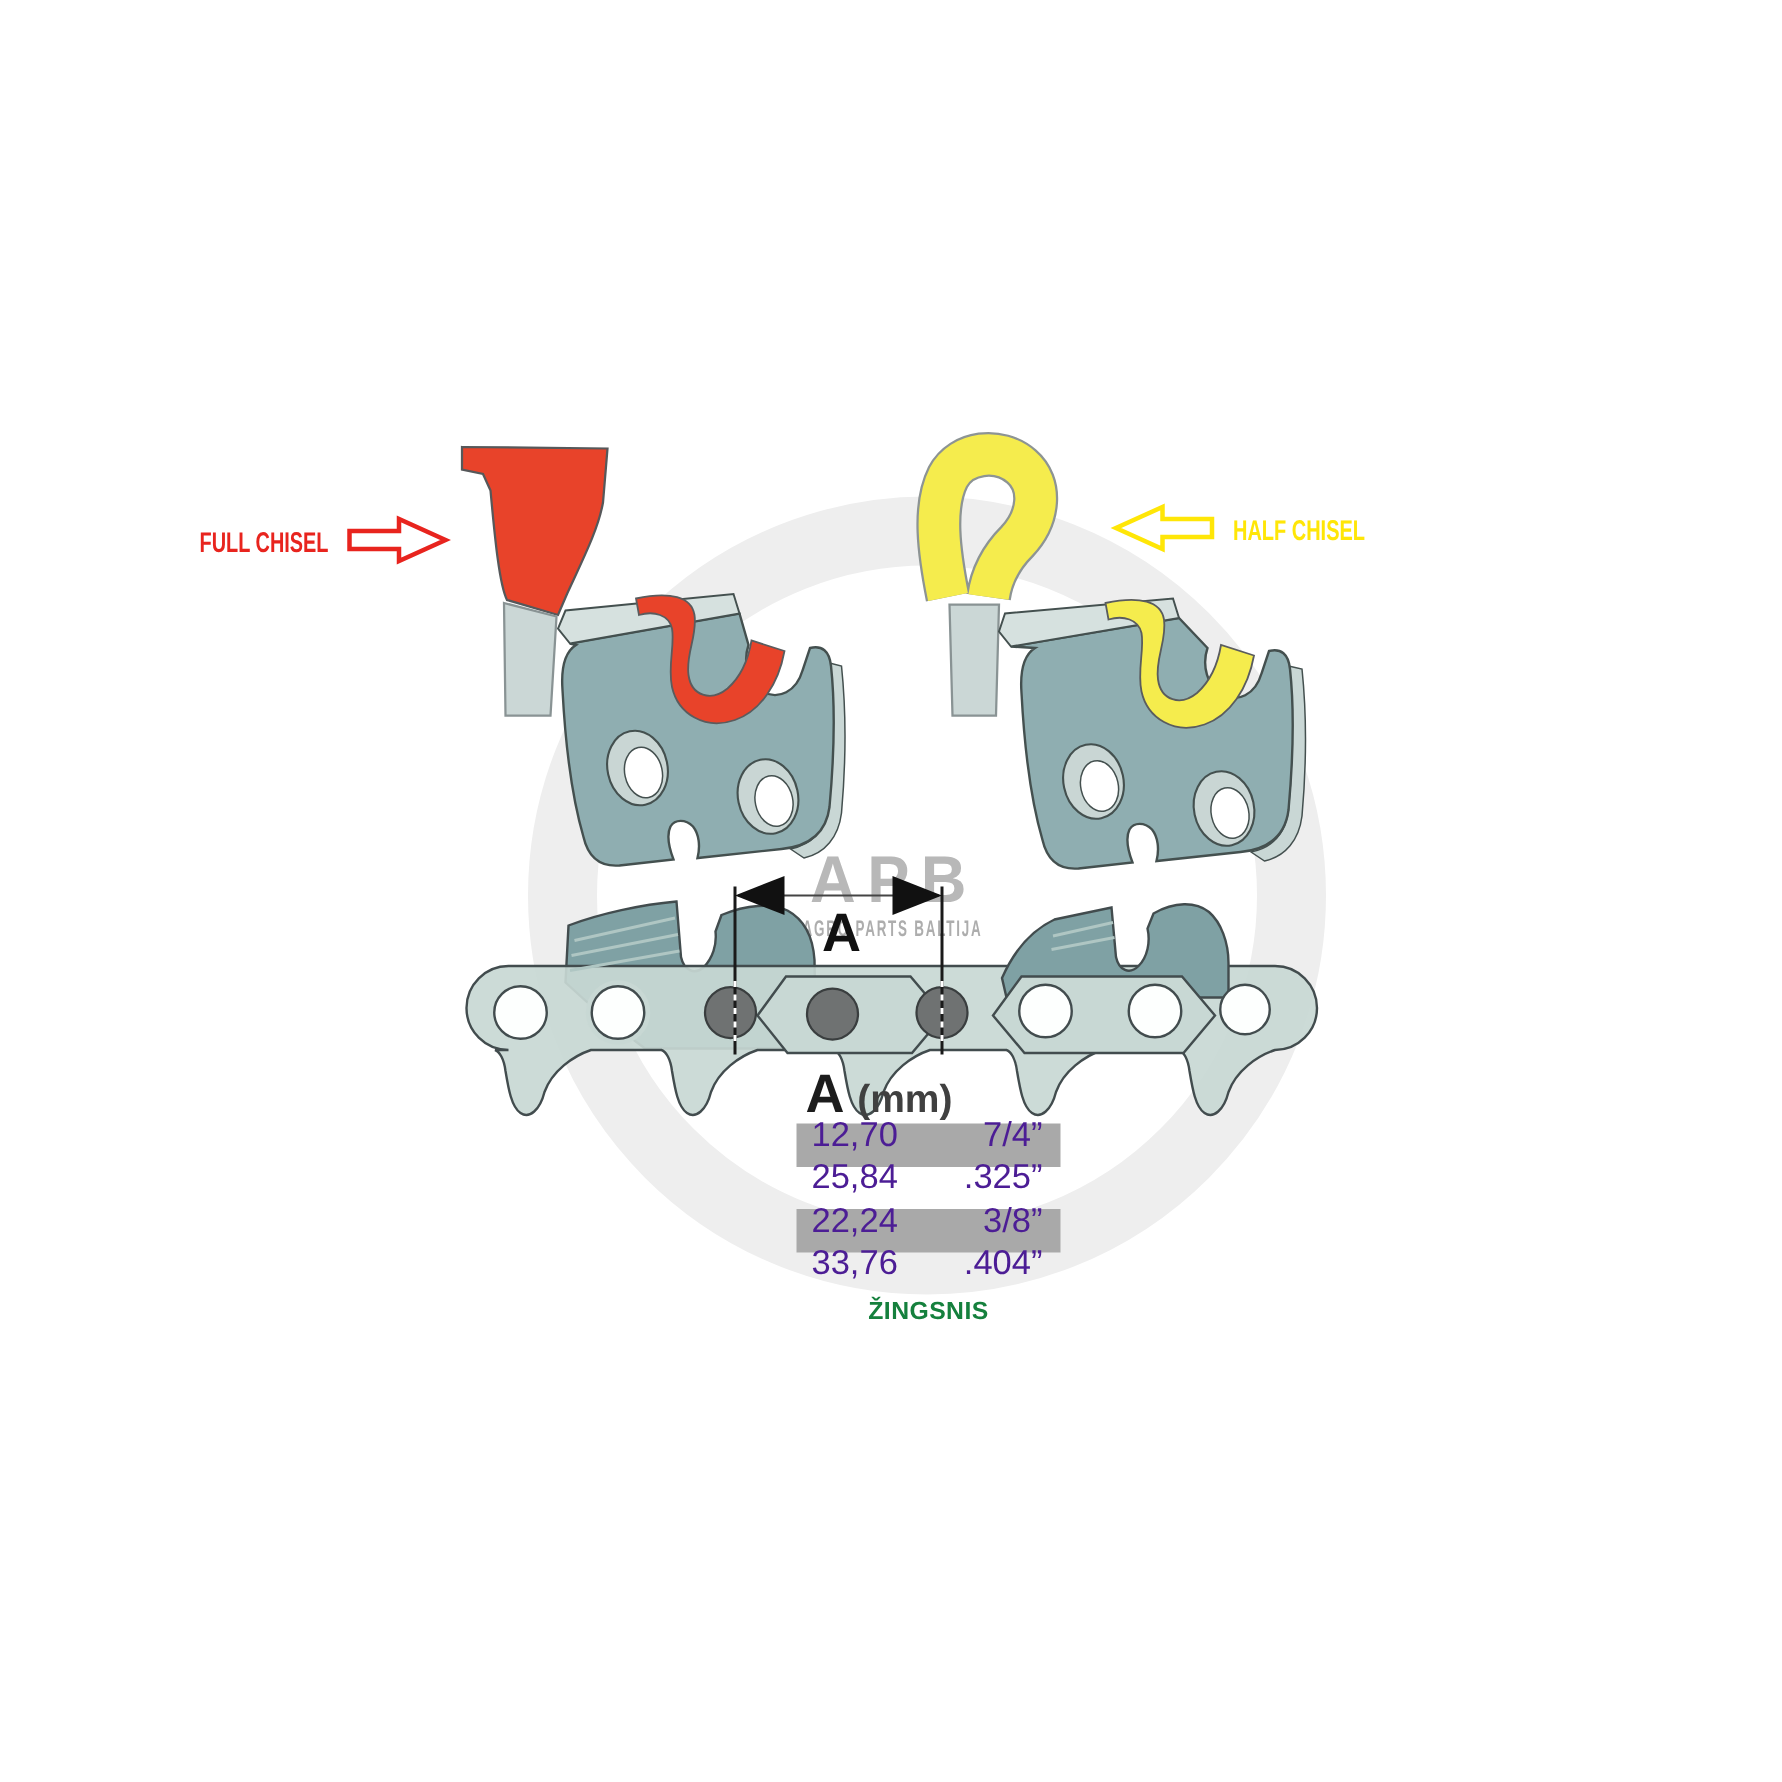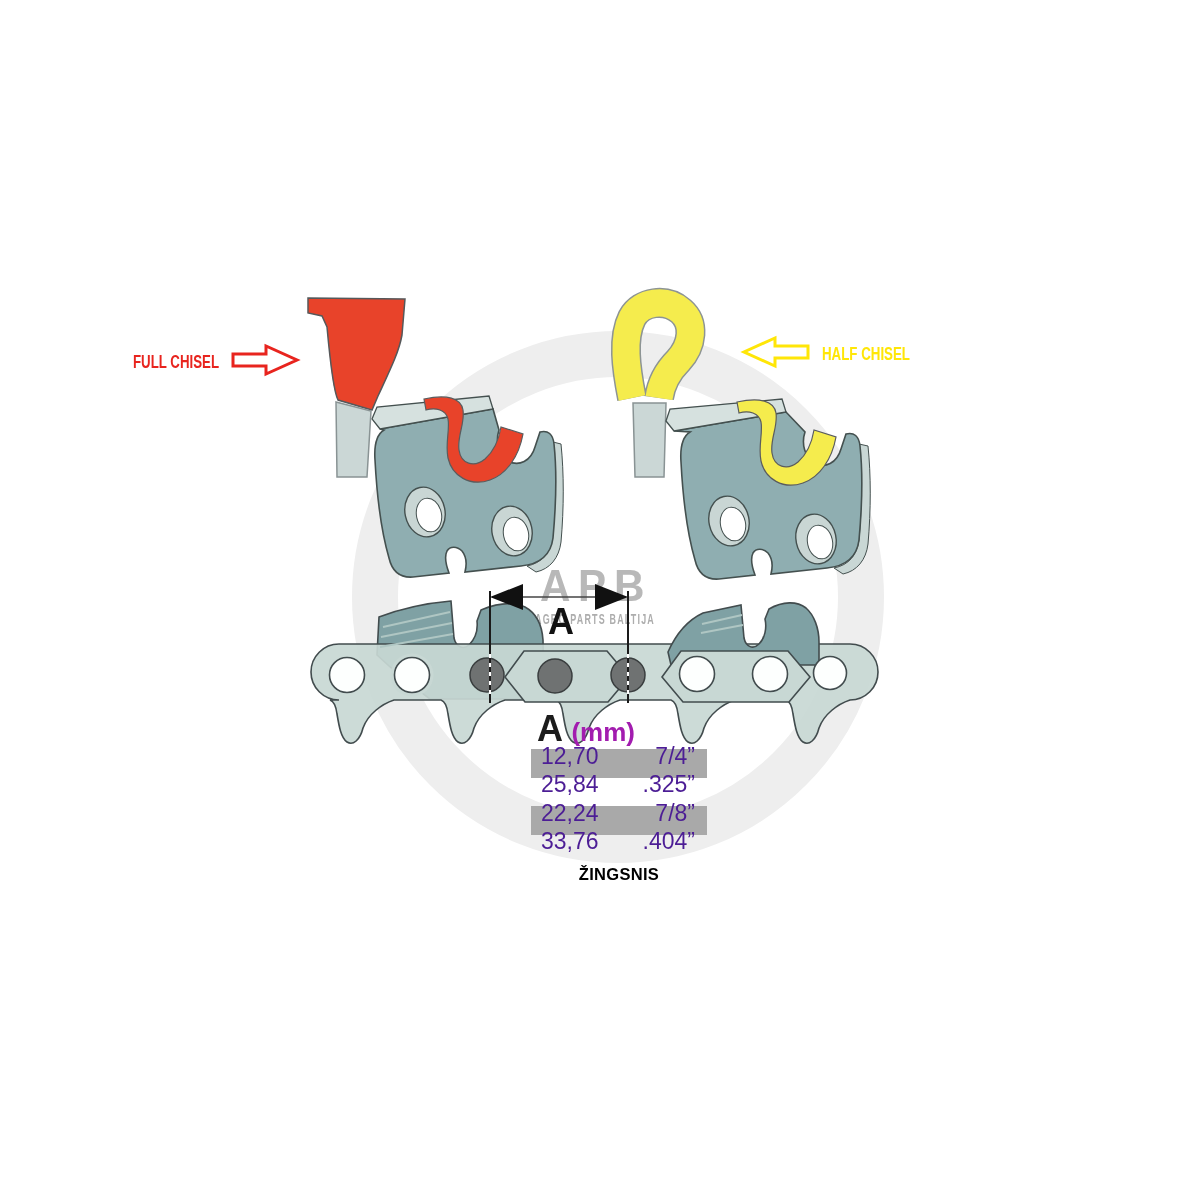--- a/index.html
+++ b/index.html
@@ -3,28 +3,28 @@
 <meta charset="utf-8">
 <style>
   html,body{margin:0;padding:0;background:#fff;}
   #canvas{position:relative;width:1188px;height:1188px;background:#ffffff;overflow:hidden;
           font-family:"Liberation Sans",sans-serif;}
   #art{position:absolute;left:0;top:0;}
   .overlay{position:absolute;color:#222;}
   
   #pitch-header{left:537px;top:708px;width:200px;height:40px;}
   #pitch-header .big-a{font-size:36px;font-weight:600;color:#1c1c1c;}
-  #pitch-header .unit{font-size:26px;font-weight:600;color:#a21caf;margin-left:4px;}
+  #pitch-header .unit{font-size:26px;font-weight:600;color:#404040;margin-left:4px;}
   #pitch-table{left:531px;top:749px;width:176px;}
   .p-row{display:flex;justify-content:space-between;align-items:center;height:28.5px;
          font-size:23px;color:#4c1d95;padding:0 10px 14px 10px;box-sizing:border-box;}
   .p-row.gray{background:#a9a9a9;}
   .p-row .inch{padding-right:2px;}
   #pitch-caption{left:531px;top:865px;width:176px;text-align:center;
-                 font-size:16.5px;font-weight:700;color:#000000;letter-spacing:.3px;}
+                 font-size:16.5px;font-weight:700;color:#15803d;letter-spacing:.3px;}
   svg text{font-family:"Liberation Sans",sans-serif;}
 </style>
 </head>
 <body>
 
 <div id="canvas">
 
 <svg id="art" width="1188" height="1188" viewBox="0 0 1188 1188">
 
   <g>
@@ -150,21 +150,21 @@
     <div class="p-row gray">
       <span class="mm">12,70</span>
       <span class="inch">7/4”</span>
     </div>
     <div class="p-row">
       <span class="mm">25,84</span>
       <span class="inch">.325”</span>
     </div>
     <div class="p-row gray">
       <span class="mm">22,24</span>
-      <span class="inch">7/8”</span>
+      <span class="inch">3/8”</span>
     </div>
     <div class="p-row">
       <span class="mm">33,76</span>
       <span class="inch">.404”</span>
     </div>
   </div>
 
   <div id="pitch-caption" class="overlay">ŽINGSNIS</div>
 
 </div>

